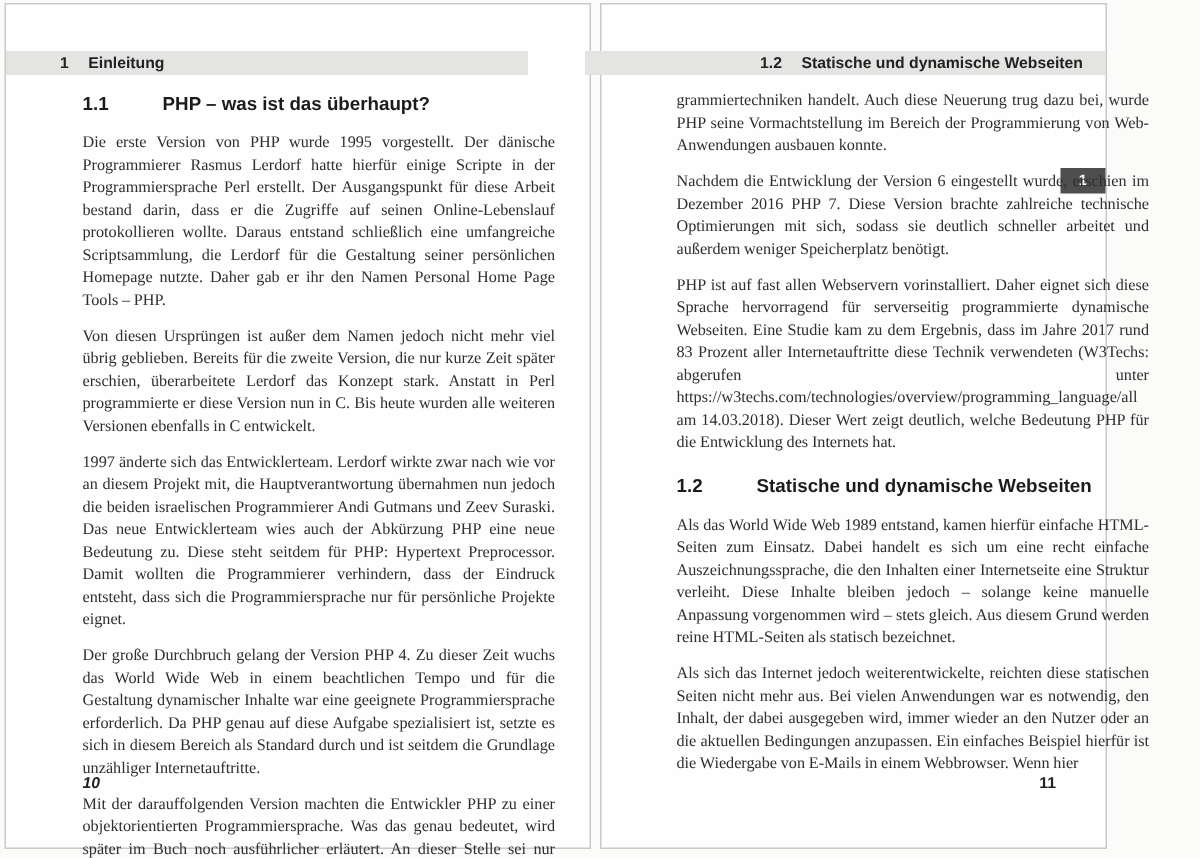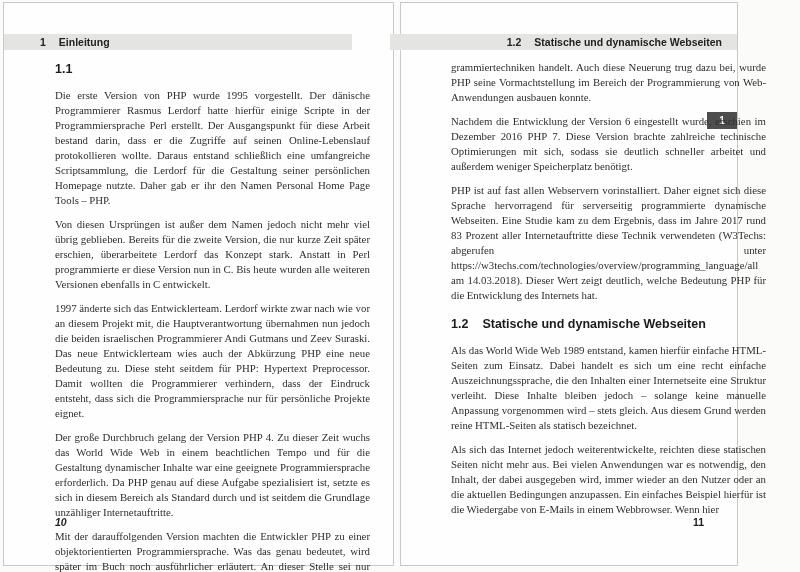--- a/index.html
+++ b/index.html
@@ -34,20 +34,21 @@
 
   .content { position:absolute; top:57px; box-sizing:border-box; }
   .content-left  { left:51px; width:315px; }
   .content-right { left:50px; width:315px; }
 
   .section-heading {
     display:flex; align-items:baseline;
     font-family:"Liberation Sans", sans-serif;
     font-weight:bold; font-size:12.5px; color:#1b1b1b;
     margin:2px 0 12px 0;
+    gap:22px;
   }
   .section-heading .sec-num { margin-right:14px; }
   .section-heading.mid { margin-top:14px; }
 
   p.body-par {
     margin:0 0 9px 0;
     font-size:10.8px; line-height:15px;
     color:#2e2e2e;
     text-align:justify;
     word-spacing:-0.2px;
@@ -77,20 +78,21 @@
 
   <div class="page page-left">
     <div class="running-header running-header-left">
       <span class="rh-num">1</span>
       <span>Einleitung</span>
     </div>
 
     <div class="content content-left">
       <div class="section-heading">
         <span class="sec-num">1.1</span>
+        <span>PHP – was ist das überhaupt?</span>
       </div>
       <p class="body-par">Die erste Version von PHP wurde 1995 vorgestellt. Der dänische Programmierer Rasmus Lerdorf hatte hierfür einige Scripte in der Programmiersprache Perl erstellt. Der Ausgangspunkt für diese Arbeit bestand darin, dass er die Zugriffe auf seinen Online-Lebenslauf protokollieren wollte. Daraus entstand schließlich eine umfangreiche Scriptsammlung, die Lerdorf für die Gestaltung seiner persönlichen Homepage nutzte. Daher gab er ihr den Namen Personal Home Page Tools – PHP.</p>
       <p class="body-par">Von diesen Ursprüngen ist außer dem Namen jedoch nicht mehr viel übrig geblieben. Bereits für die zweite Version, die nur kurze Zeit später erschien, überarbeitete Lerdorf das Konzept stark. Anstatt in Perl programmierte er diese Version nun in C. Bis heute wurden alle weiteren Versionen ebenfalls in C entwickelt.</p>
       <p class="body-par">1997 änderte sich das Entwicklerteam. Lerdorf wirkte zwar nach wie vor an diesem Projekt mit, die Hauptverantwortung übernahmen nun jedoch die beiden israelischen Programmierer Andi Gutmans und Zeev Suraski. Das neue Entwicklerteam wies auch der Abkürzung PHP eine neue Bedeutung zu. Diese steht seitdem für PHP: Hypertext Preprocessor. Damit wollten die Programmierer verhindern, dass der Eindruck entsteht, dass sich die Programmiersprache nur für persönliche Projekte eignet.</p>
       <p class="body-par">Der große Durchbruch gelang der Version PHP 4. Zu dieser Zeit wuchs das World Wide Web in einem beachtlichen Tempo und für die Gestaltung dynamischer Inhalte war eine geeignete Programmiersprache erforderlich. Da PHP genau auf diese Aufgabe spezialisiert ist, setzte es sich in diesem Bereich als Standard durch und ist seitdem die Grundlage unzähliger Internetauftritte.</p>
       <p class="body-par">Mit der darauffolgenden Version machten die Entwickler PHP zu einer objektorientierten Programmiersprache. Was das genau bedeutet, wird später im Buch noch ausführlicher erläutert. An dieser Stelle sei nur erwähnt, dass es sich hierbei um eine der Grundlagen moderner Pro-</p>
     </div>
 
     <div class="page-number page-number-left">10</div>
   </div>

